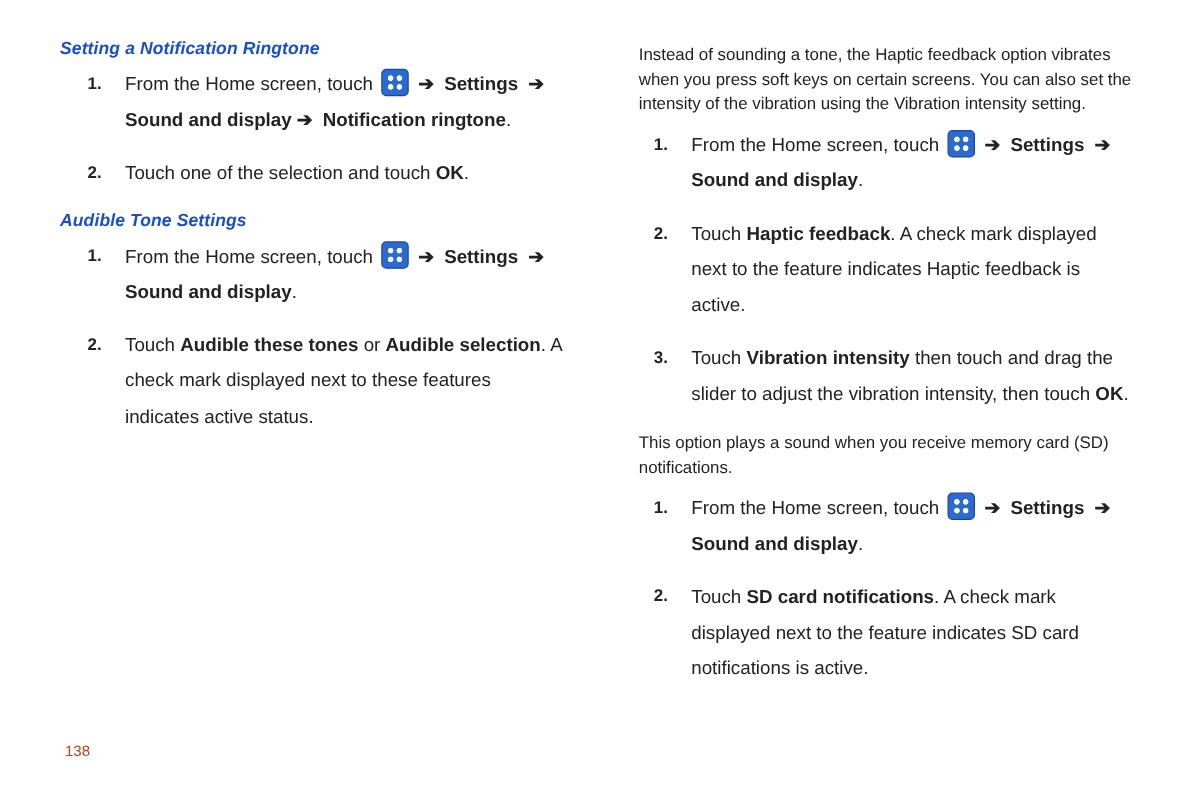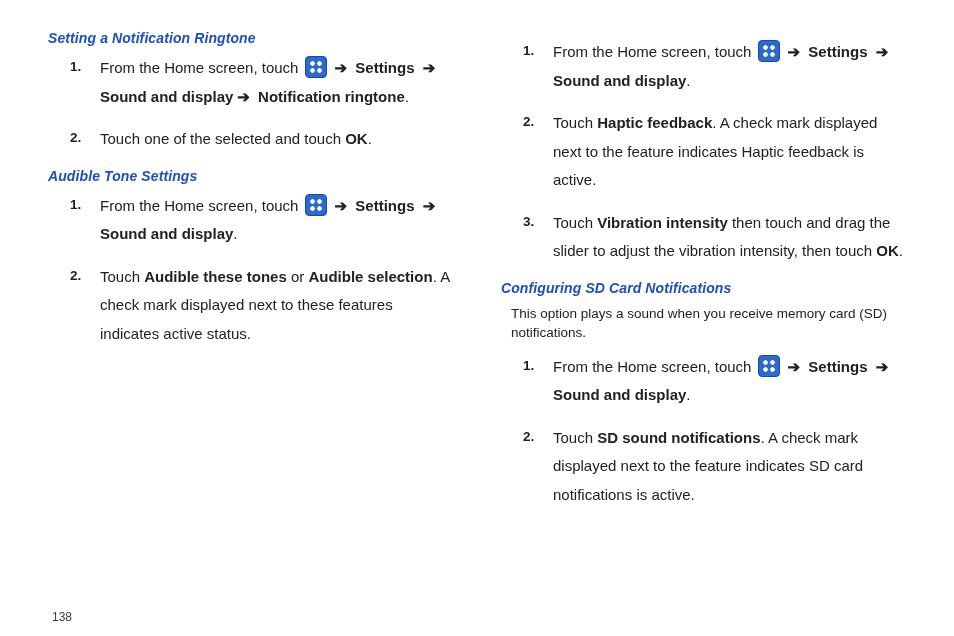--- a/index.html
+++ b/index.html
@@ -84,73 +84,73 @@
     inset: 3px;
     background:
       radial-gradient(circle at 25% 25%, #fff 2px, transparent 2.5px),
       radial-gradient(circle at 75% 25%, #fff 2px, transparent 2.5px),
       radial-gradient(circle at 25% 75%, #fff 2px, transparent 2.5px),
       radial-gradient(circle at 75% 75%, #fff 2px, transparent 2.5px);
   }
   .page-num {
     position: absolute;
     left: 52px;
-    bottom: 12px;
+    bottom: 28px;
     font-size: 12px;
-    color: #404040;
+    color: #c2410c;
   }
 </style>
 </head>
 <body>
 
 <div class="page">
 
   <div class="col">
 
     <div class="section-title">Setting a Notification Ringtone</div>
     <ol class="steps">
       <li>
         <span>From the Home screen, touch </span><span class="apps-icon"></span><span class="arrow">➔</span><span class="b"> Settings </span><span class="arrow">➔</span><span class="b"> Sound and display</span><span class="arrow">➔</span><span class="b"> Notification ringtone</span><span>.</span>
       </li>
       <li>
-        <span>Touch one of the selected and touch </span><span class="b">OK</span><span>.</span>
+        <span>Touch one of the selection and touch </span><span class="b">OK</span><span>.</span>
       </li>
     </ol>
 
     <div class="section-title">Audible Tone Settings</div>
     <ol class="steps">
       <li>
         <span>From the Home screen, touch </span><span class="apps-icon"></span><span class="arrow">➔</span><span class="b"> Settings </span><span class="arrow">➔</span><span class="b"> Sound and display</span><span>.</span>
       </li>
       <li>
         <span>Touch </span><span class="b">Audible these tones</span><span> or </span><span class="b">Audible selection</span><span>. A check mark displayed next to these features indicates active status.</span>
       </li>
     </ol>
   </div>
 
   <div class="col">
 
+    <div class="para">Instead of sounding a tone, the Haptic feedback option vibrates when you press soft keys on certain screens. You can also set the intensity of the vibration using the Vibration intensity setting.</div>
     <ol class="steps">
       <li>
         <span>From the Home screen, touch </span><span class="apps-icon"></span><span class="arrow">➔</span><span class="b"> Settings </span><span class="arrow">➔</span><span class="b"> Sound and display</span><span>.</span>
       </li>
       <li>
         <span>Touch </span><span class="b">Haptic feedback</span><span>. A check mark displayed next to the feature indicates Haptic feedback is active.</span>
       </li>
       <li>
         <span>Touch </span><span class="b">Vibration intensity</span><span> then touch and drag the slider to adjust the vibration intensity, then touch </span><span class="b">OK</span><span>.</span>
       </li>
     </ol>
 
-    <div class="section-title">Configuring SD Card Notifications</div>
     <div class="para">This option plays a sound when you receive memory card (SD) notifications.</div>
     <ol class="steps">
       <li>
         <span>From the Home screen, touch </span><span class="apps-icon"></span><span class="arrow">➔</span><span class="b"> Settings </span><span class="arrow">➔</span><span class="b"> Sound and display</span><span>.</span>
       </li>
       <li>
-        <span>Touch </span><span class="b">SD sound notifications</span><span>. A check mark displayed next to the feature indicates SD card notifications is active.</span>
+        <span>Touch </span><span class="b">SD card notifications</span><span>. A check mark displayed next to the feature indicates SD card notifications is active.</span>
       </li>
     </ol>
   </div>
 
   <div class="page-num">138</div>
 </div>
 
 </body></html>

